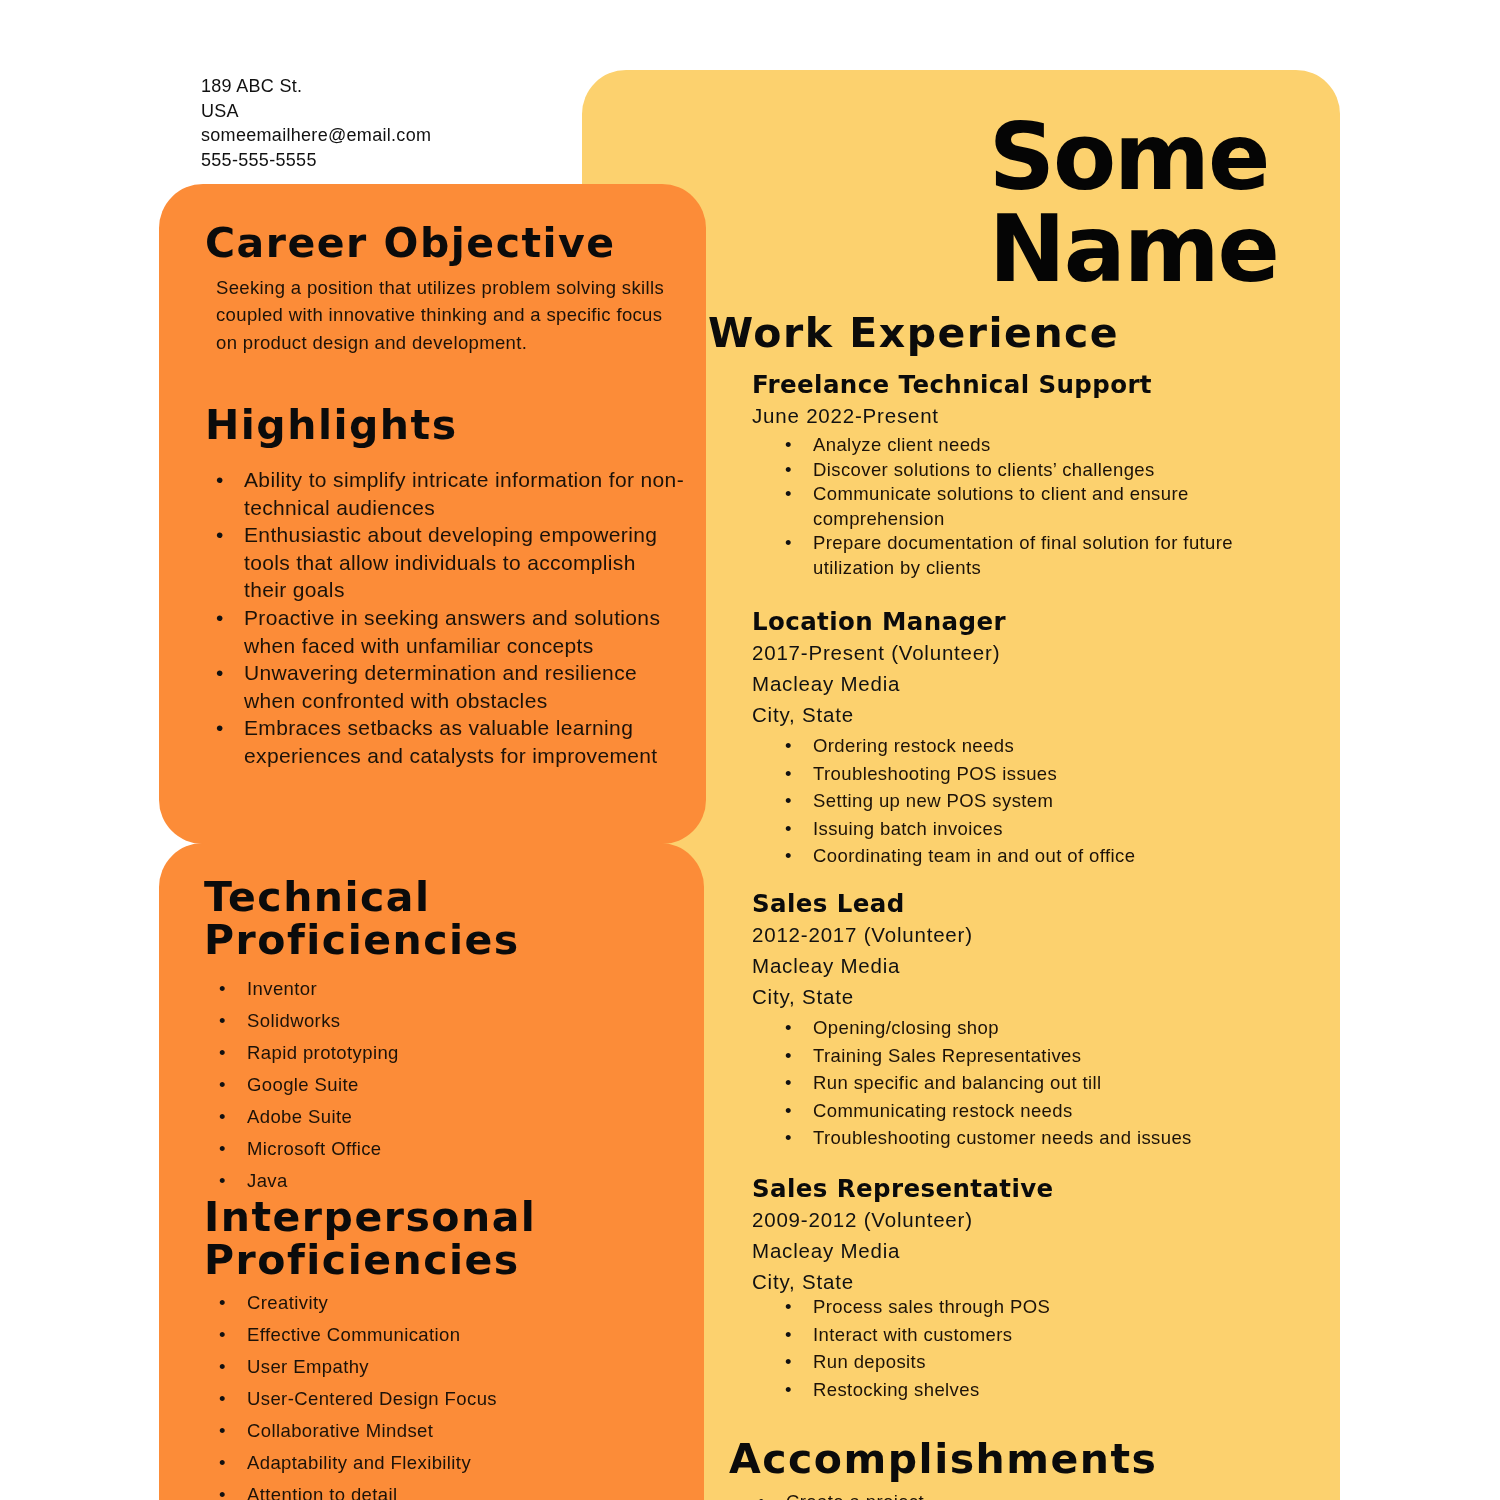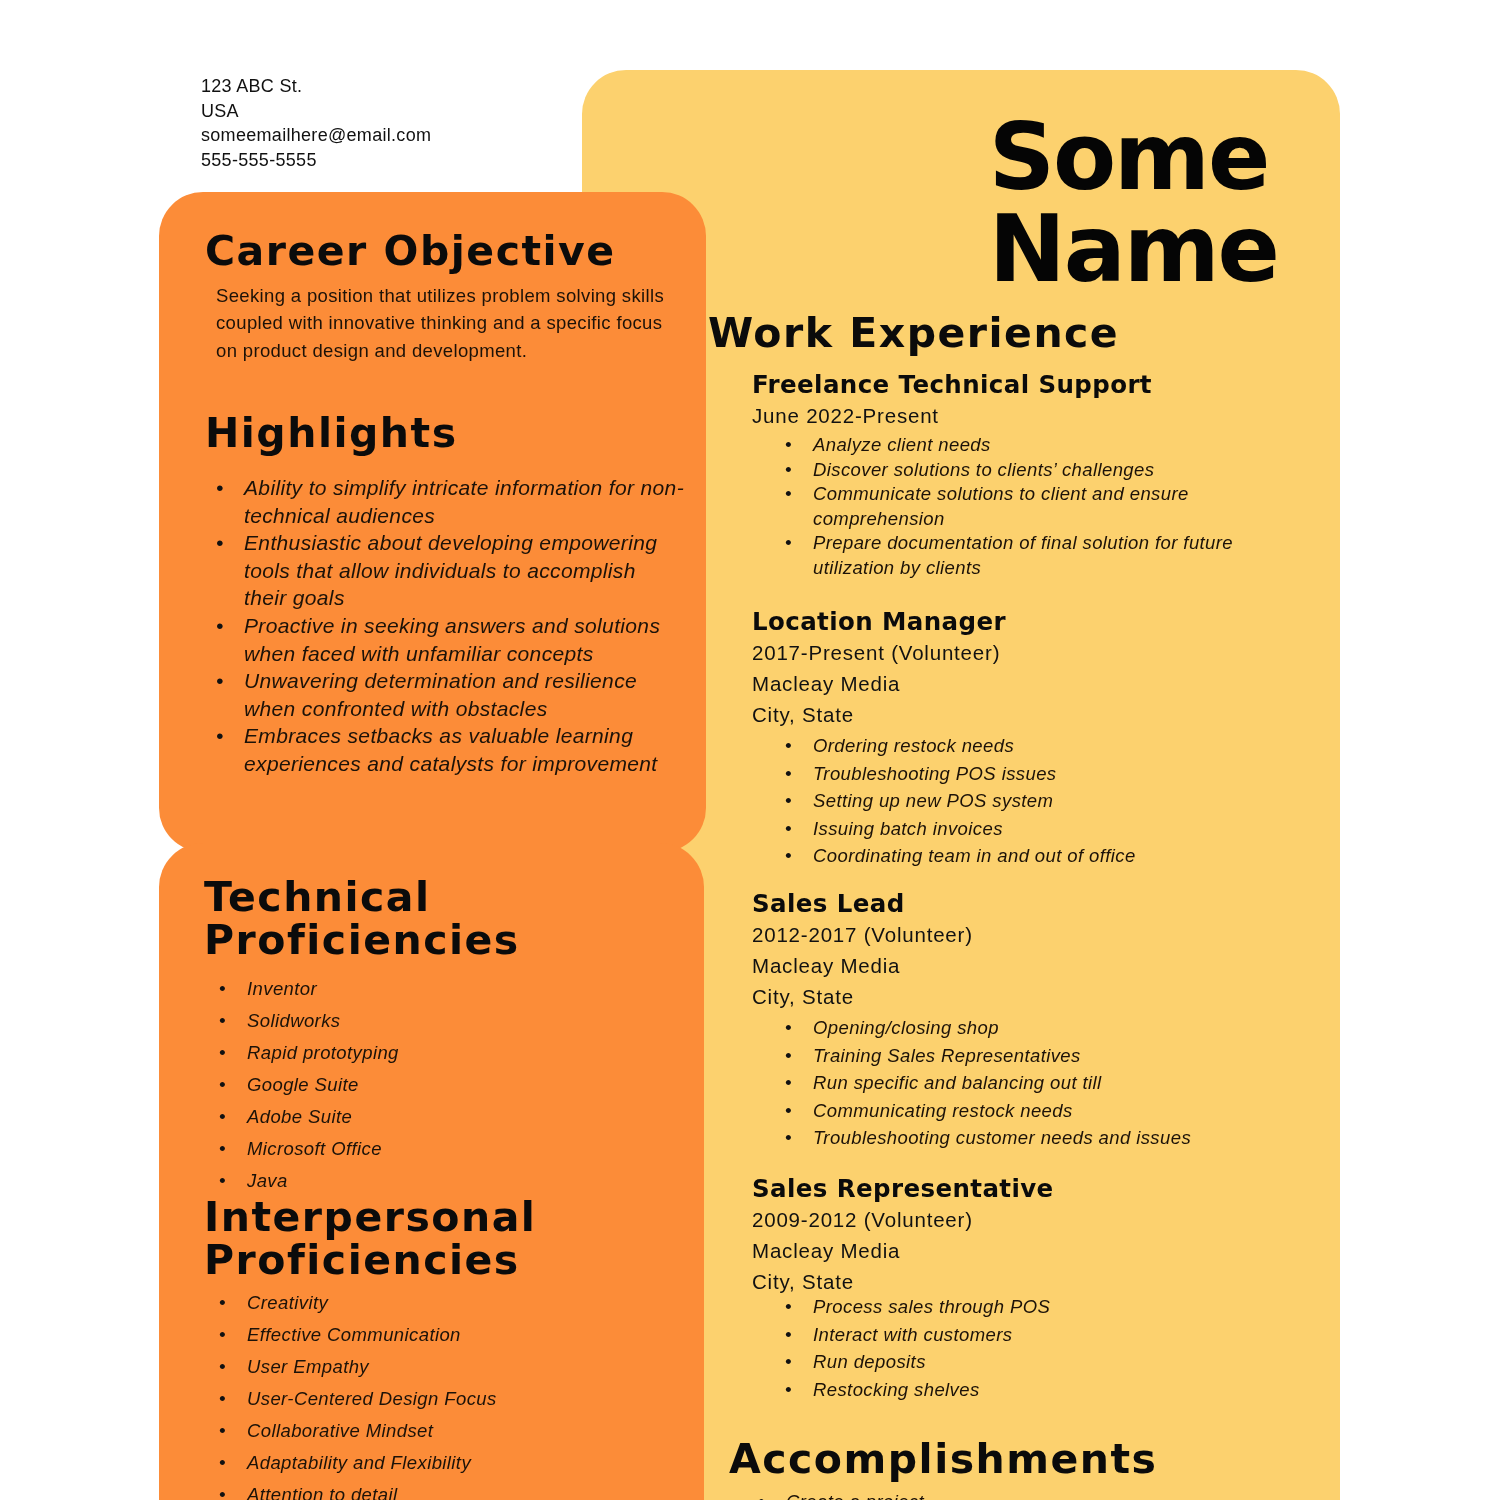--- a/index.html
+++ b/index.html
@@ -11,32 +11,32 @@
     position:absolute; left:201px; top:74px;
     font-size:18px; line-height:24.5px; color:#111; letter-spacing:0.3px;
   }
   .yellow-panel {
     position:absolute; left:582px; top:70px; width:758px; height:1500px;
     background:#fcd16e; border-radius:44px;
   }
   .orange-card {
     position:absolute; background:#fc8c38; border-radius:44px;
   }
-  .card1 { left:159px; top:192px; width:547px; height:660px; }
+  .card1 { left:159px; top:184px; width:547px; height:660px; }
   .card2 { left:159px; top:843px; width:545px; height:700px; }
 
   .h-big {
     font-family:"DejaVu Sans", sans-serif; font-weight:bold;
     font-size:41px; letter-spacing:1.5px; line-height:43px; margin:0; color:#0b0b0b;
   }
   .para {
     font-size:18.5px; line-height:27.3px; letter-spacing:0.35px; color:#1c1208;
   }
   ul.bl { list-style:none; margin:0; padding:0; }
-  ul.bl li { position:relative;font-style:italic; }
+  ul.bl li { position:relative; }
   ul.bl li::before {
     content:"•"; position:absolute; left:-28px; top:0; color:#111;
   }
 
   
   #career-title { position:absolute; left:46px; top:38px; }
   #career-text { position:absolute; left:57px; top:90px; width:450px; }
   #highlights-title { position:absolute; left:46px; top:220px; }
   #highlights-list { position:absolute; left:85px; top:282px; width:440px; }
   #highlights-list li { font-size:21px; line-height:27.6px; letter-spacing:0.35px; color:#1c1208; }
@@ -71,21 +71,21 @@
   #job4 .job-meta { line-height:31px; }
   #job4 ul.bl { margin-top:-4px; }
   #acc-title { position:absolute; left:729px; top:1438px; }
   #acc-list { position:absolute; left:786px; top:1488px; }
   #acc-list li { font-size:18.5px; line-height:27px; letter-spacing:0.4px; color:#1c1208; }
 </style>
 </head>
 <body>
 
 <div class="contact">
-  <div>123 ABC St.</div>
+  <div>189 ABC St.</div>
   <div>USA</div>
   <div>someemailhere@email.com</div>
   <div>555-555-5555</div>
 </div>
 
 <div class="yellow-panel"></div>
 
 <div class="name">
   <div>Some</div>
   <div>Name</div>

